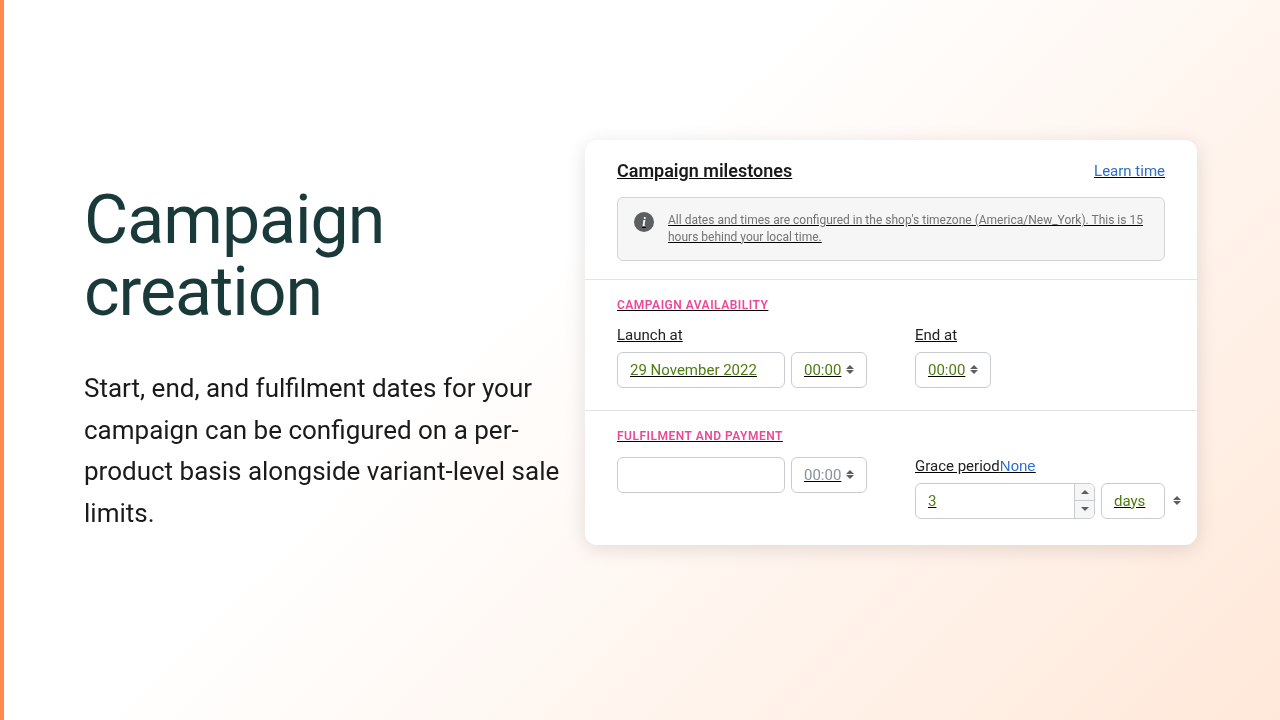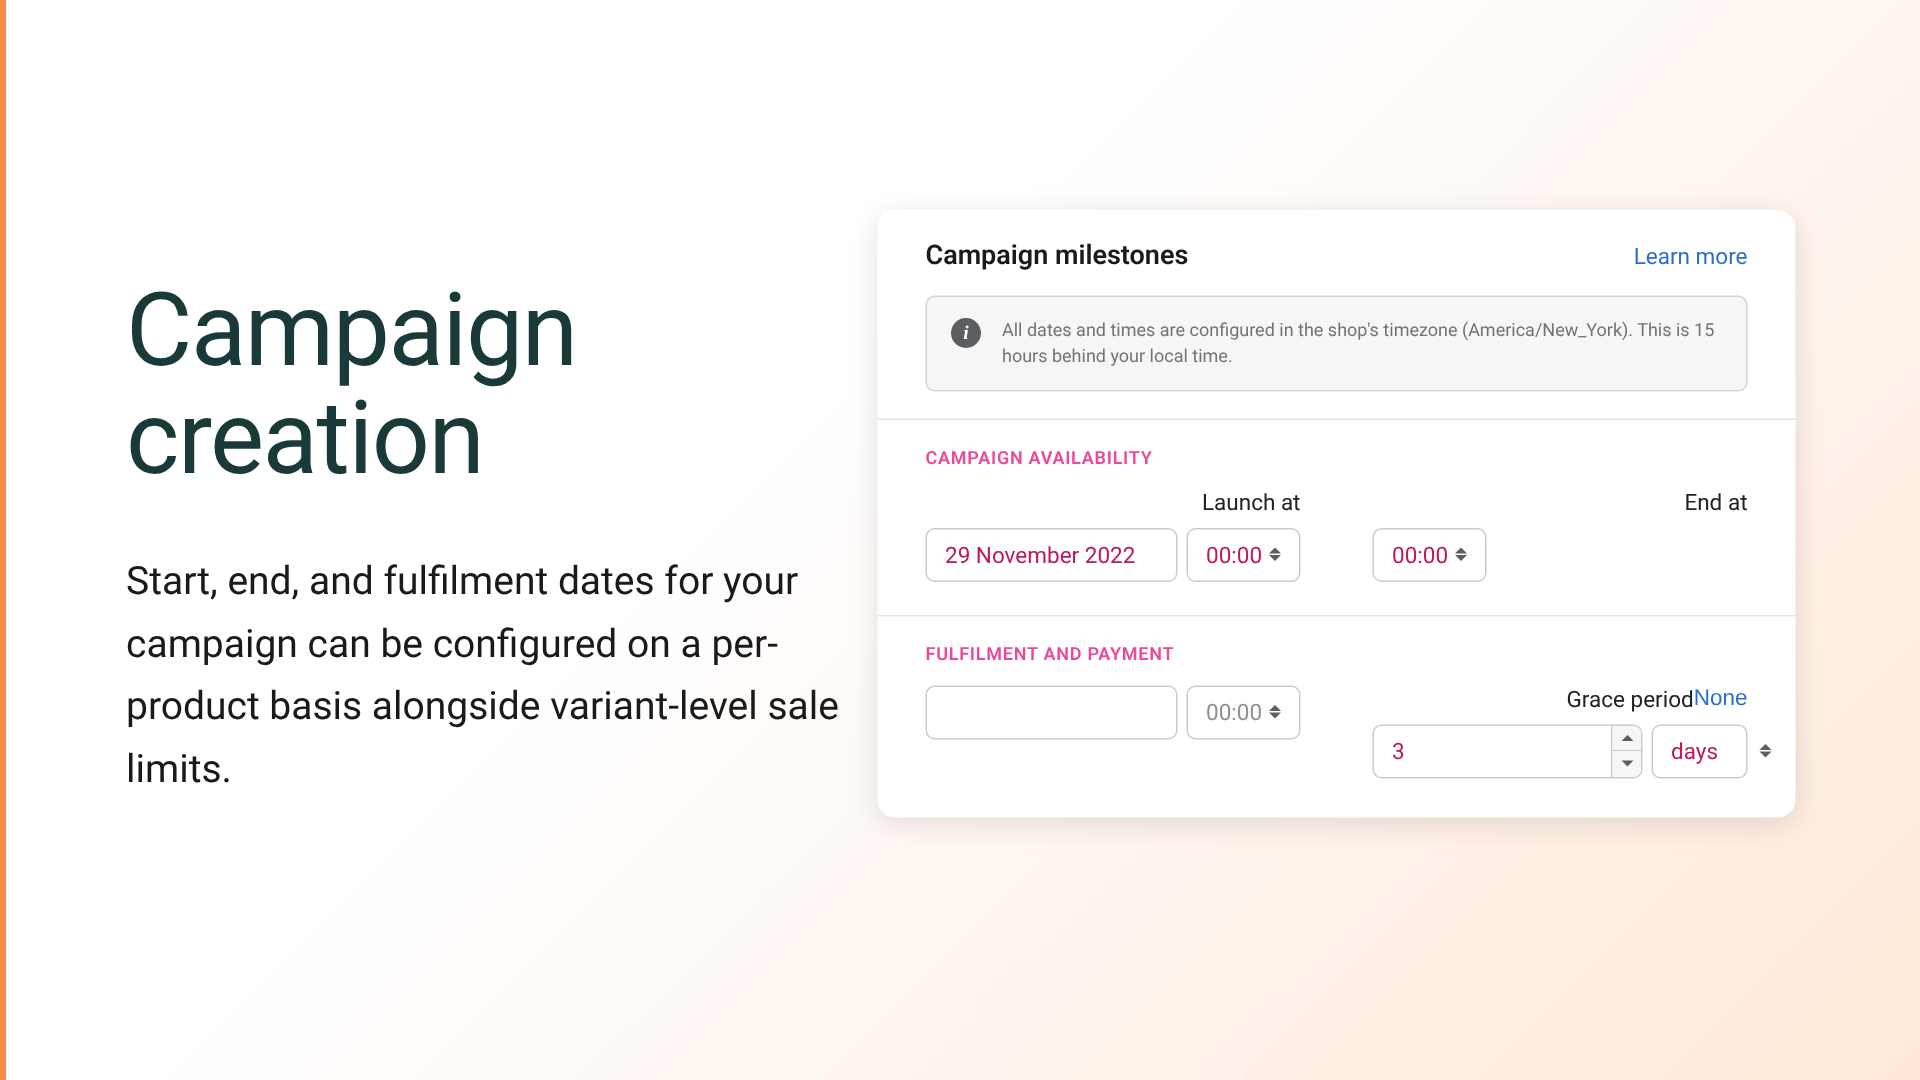--- a/index.html
+++ b/index.html
@@ -34,20 +34,21 @@
 }
 .card {
   position: absolute;
   left: 585px;
   top: 140px;
   width: 612px;
   background: #fff;
   border-radius: 12px;
   box-shadow: 0 4px 20px rgba(0,0,0,0.12);
   padding: 20px 0 26px;
+  text-decoration: underline;
 }
 .card-header {
   display: flex;
   justify-content: space-between;
   align-items: center;
   padding: 0 32px 16px;
 }
 .card-title {
   font-size: 18px;
   font-weight: 600;
@@ -104,24 +105,23 @@
   color: #ec4899;
   margin-bottom: 14px;
 }
 .row {
   display: flex;
   gap: 48px;
 }
 .col { flex: 1; }
 .field-label-row {
   display: flex;
-  justify-content: flex-end;
+  justify-content: flex-start;
   align-items: center;
   margin-bottom: 8px;
-  margin-left: 24px;
 }
 .field-label {
   font-size: 15px;
   color: #202223;
 }
 .link-btn {
   color: #2c6ecb;
   font-size: 15px;
   cursor: pointer;
   background: none;
@@ -130,21 +130,21 @@
 .input-pair {
   display: flex;
   gap: 6px;
 }
 .input, .select, .number-input {
   height: 36px;
   border: 1px solid #c9cccf;
   border-radius: 6px;
   background: #fff;
   font-size: 15px;
-  color: #be185d;
+  color: #4d7c0f;
   padding: 0 12px;
   display: flex;
   align-items: center;
 }
 .input { flex: 1; }
 .select {
   width: 76px;
   position: relative;
   justify-content: space-between;
   padding-left: 12px;
@@ -209,21 +209,21 @@
 <body>
 
 <div class="left">
   <h1>Campaign creation</h1>
   <p>Start, end, and fulfilment dates for your campaign can be configured on a per-product basis alongside variant-level sale limits.</p>
 </div>
 
 <div class="card">
   <div class="card-header">
     <div class="card-title">Campaign milestones</div>
-    <a class="learn-more">Learn more</a>
+    <a class="learn-more">Learn time</a>
   </div>
 
   <div class="info-banner">
     <div class="info-icon">i</div>
     <div class="info-text">All dates and times are configured in the shop's timezone (America/New_York). This is 15 hours behind your local time.</div>
   </div>
 
   <div class="divider"></div>
 
   <div class="section">

